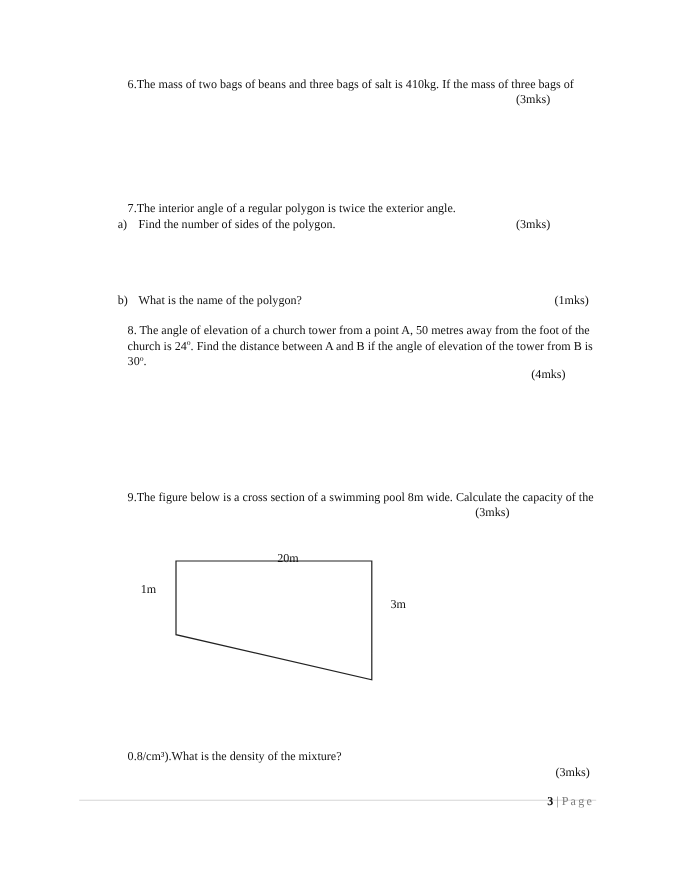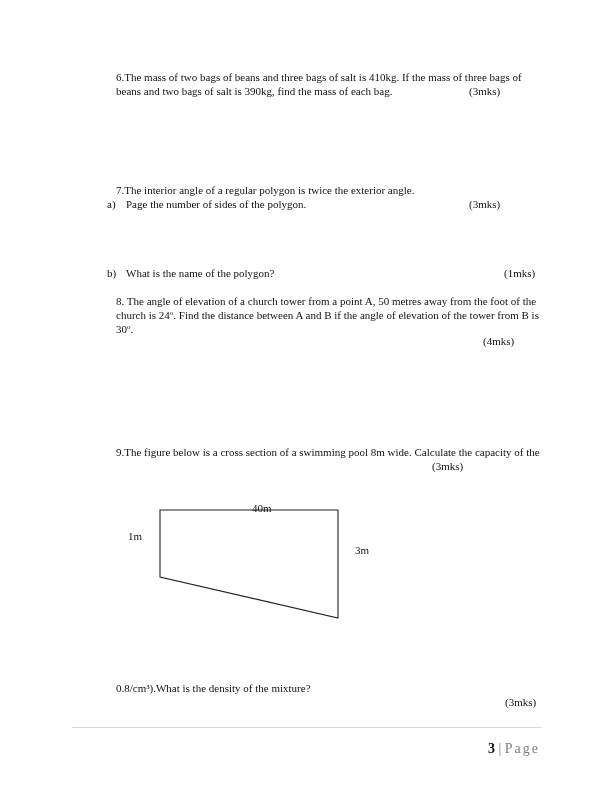--- a/index.html
+++ b/index.html
@@ -9,39 +9,38 @@
       font-size: 11px; line-height: 14px;
     }
     .abs { position: absolute; }
     .q { position: absolute; left: 72px; width: 470px; margin-left: 44px; }
     .line { white-space: nowrap; }
     .marks { position: absolute; }
     sup { font-size: 7px; line-height: 0; vertical-align: 4px; }
     .figure { position: absolute; left: 0; top: 0; width: 612px; height: 792px; pointer-events: none; }
     .fig-label { position: absolute; font-size: 11px; }
     .footer-rule { position: absolute; left: 72px; width: 470px; top: 727px; height: 0; border-top: 1px solid #d9d9d9; }
-    .footer { position: absolute; right: 72px; top: 742px; font-size: 14px; }
+    .footer { position: absolute; right: 72px; top: 722px; font-size: 11px; }
     .footer .num { font-weight: bold; color: #111; }
     .footer .sep { color: #7f7f7f; }
     .footer .word { color: #7f7f7f; letter-spacing: 2px; }
   </style>
 </head>
 <body>
 
 <div class="q" style="top:70px;">
   <div class="line">6.The mass of two bags of beans and three bags of salt is 410kg. If the mass of three bags of</div>
-  <div class="line">beans and two bags of salt is 390kg, find the mass of each bag.</div>
 </div>
 <div class="marks" style="left:469px; top:84px;">(3mks)</div>
 
 <div class="q" style="top:183px;">
   <div class="line">7.The interior angle of a regular polygon is twice the exterior angle.</div>
 </div>
 <div class="abs" style="left:107px; top:197px;">a)</div>
-<div class="abs" style="left:126px; top:197px;">Page the number of sides of the polygon.</div>
+<div class="abs" style="left:126px; top:197px;">Find the number of sides of the polygon.</div>
 <div class="marks" style="left:469px; top:197px;">(3mks)</div>
 
 <div class="abs" style="left:107px; top:266px;">b)</div>
 <div class="abs" style="left:126px; top:266px;">What is the name of the polygon?</div>
 <div class="marks" style="left:504px; top:266px;">(1mks)</div>
 
 <div class="q" style="top:294px;">
   <div class="line">8. The angle of elevation of a church tower from a point A, 50 metres away from the foot of the</div>
   <div class="line"><span>church is 24</span><sup>o</sup><span>. Find the distance between A and B if the angle of elevation of the tower from B is</span></div>
   <div class="line"><span>30</span><sup>o</sup><span>.</span></div>
@@ -49,21 +48,21 @@
 <div class="marks" style="left:483px; top:334px;">(4mks)</div>
 
 <div class="q" style="top:445px;">
   <div class="line">9.The figure below is a cross section of a swimming pool 8m wide. Calculate the capacity of the</div>
 </div>
 <div class="marks" style="left:432px; top:459px;">(3mks)</div>
 
 <svg class="figure" viewBox="0 0 612 792">
   <polygon points="160,510 338,510 338,618 160,577" fill="none" stroke="#222" stroke-width="1.1"></polygon>
 </svg>
-<div class="fig-label" style="left:252px; top:501px;">40m</div>
+<div class="fig-label" style="left:252px; top:501px;">20m</div>
 <div class="fig-label" style="left:128px; top:529px;text-align:right;">1m</div>
 <div class="fig-label" style="left:355px; top:543px;">3m</div>
 
 <div class="q" style="top:681px;">
   <div class="line">0.8/cm³).What is the density of the mixture?</div>
 </div>
 <div class="marks" style="left:505px; top:695px;">(3mks)</div>
 
 <div class="footer-rule"></div>
 <div class="footer">

